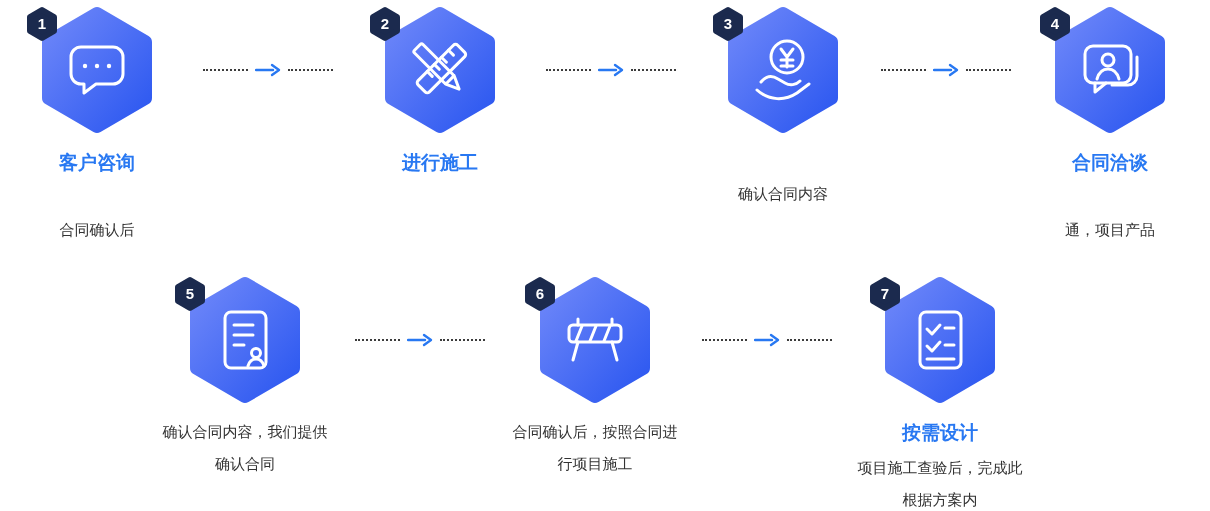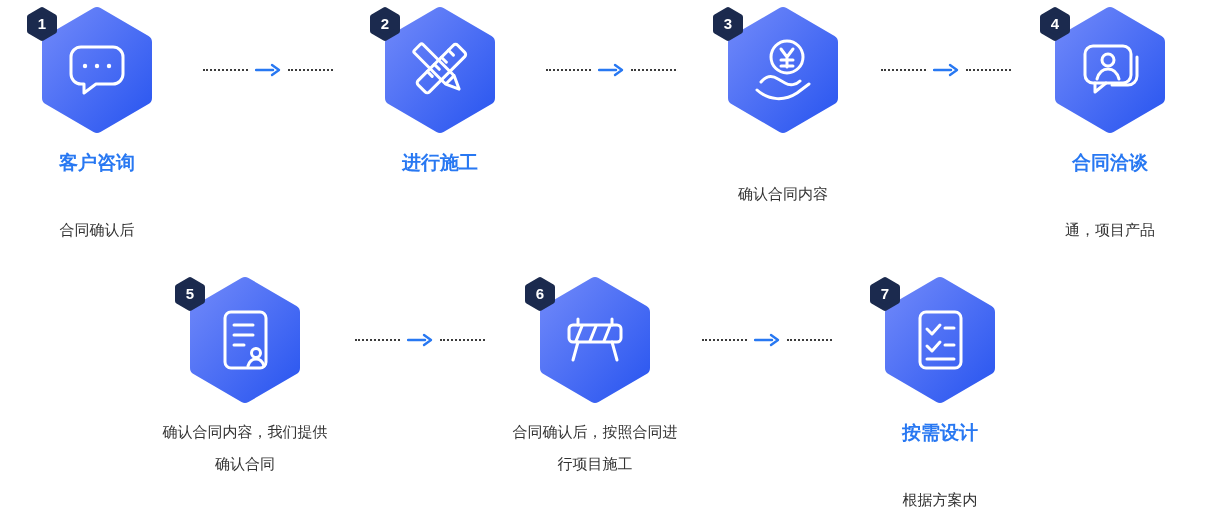--- a/index.html
+++ b/index.html
@@ -214,21 +214,21 @@
         <line x1="80" y1="58" x2="89" y2="58"></line>
         <path d="M62 76 l5 5 l8 -9"></path>
         <line x1="80" y1="75" x2="89" y2="75"></line>
         <line x1="62" y1="89" x2="89" y2="89"></line>
       </g>
       <polygon points="20,10 32,17 32,31 20,38 8,31 8,17" fill="#1B2A4E" stroke="#1B2A4E" stroke-width="6" stroke-linejoin="round"></polygon>
       <text x="20" y="29" text-anchor="middle" font-size="15" font-weight="bold" fill="#fff">7</text>
     </svg>
     <div class="step-title">按需设计</div>
     <div class="step-desc">
-      <br>
+      <span>项目施工查验后，完成此</span><br>
       <span>根据方案内</span>
     </div>
   </div>
 
   <div class="connector" style="left:203px; top:63px; width:130px;">
     <span class="dash"></span>
     <svg class="arrow" width="26" height="14" viewBox="0 0 26 14">
       <line x1="1" y1="7" x2="18" y2="7" stroke="#2878F2" stroke-width="2.4" stroke-linecap="round"></line>
       <path d="M17 2 L24 7 L17 12" fill="none" stroke="#2878F2" stroke-width="2.4" stroke-linecap="round" stroke-linejoin="round"></path>
     </svg>

